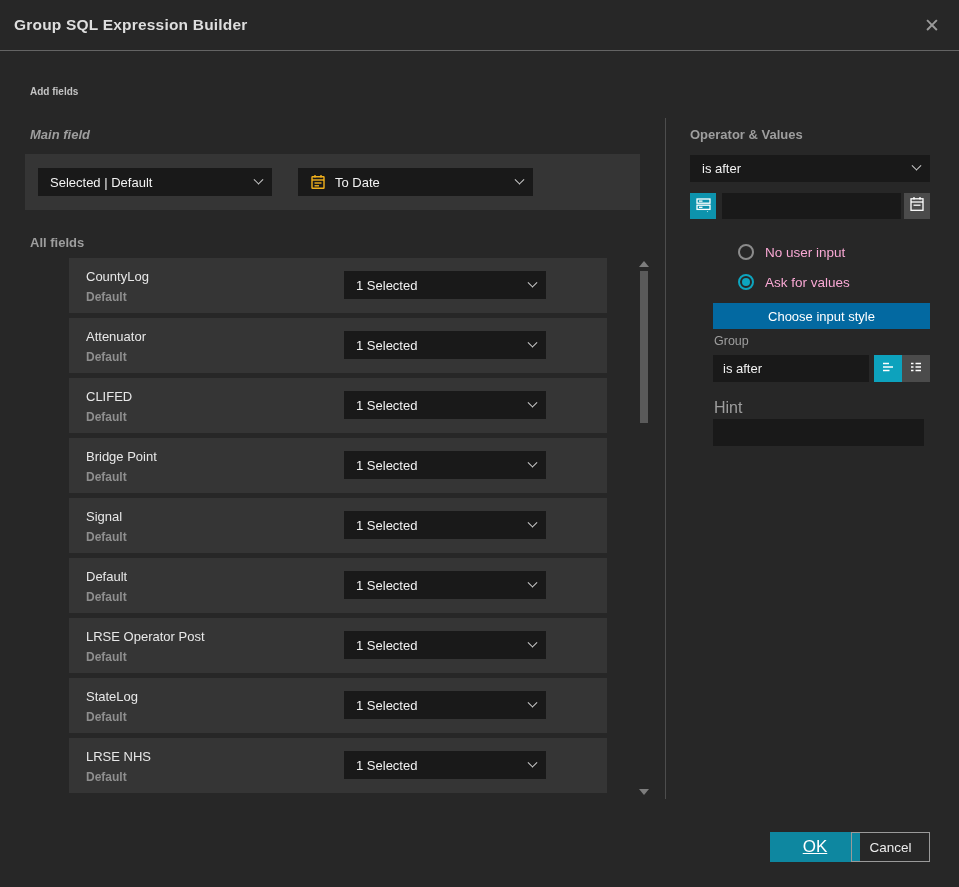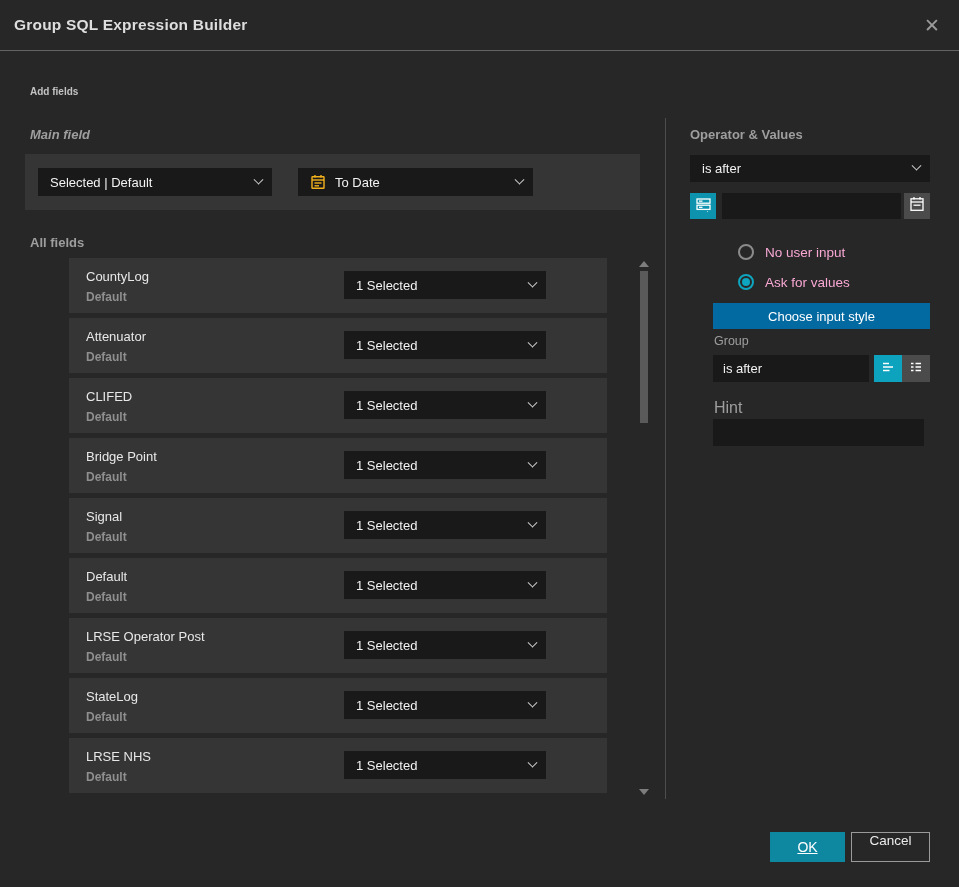--- a/index.html
+++ b/index.html
@@ -172,30 +172,30 @@
   .btn-style-active { background: #0da2bd; }
 
   .hint-input-wrap {
     position: absolute; left: 713px; top: 419px;
     width: 211px; height: 27px;
   }
 
   
   .ok-btn {
     position: absolute; left: 770px; top: 832px;
-    width: 75px; height: 30px;
+    width: 90px; height: 30px;
     background: #0e87a0; color: #fff;
     display: flex; align-items: center; justify-content: center;
-    font-size: 14px; cursor: pointer; text-decoration: underline;
+    font-size: 17px; cursor: pointer; text-decoration: underline;
   }
   .cancel-btn {
     position: absolute; left: 851px; top: 832px;
     width: 79px; height: 30px;
     background: transparent; border: 1px solid #9a9a9a; color: #ececec;
-    display: flex; justify-content: center;
+    display: flex; align-items: center; justify-content: center;
     font-size: 13.5px; cursor: pointer;
   }
 </style>
 </head>
 <body>
 
 <div class="dialog">
 
   <div class="titlebar">
     <span class="title">Group SQL Expression Builder</span>

